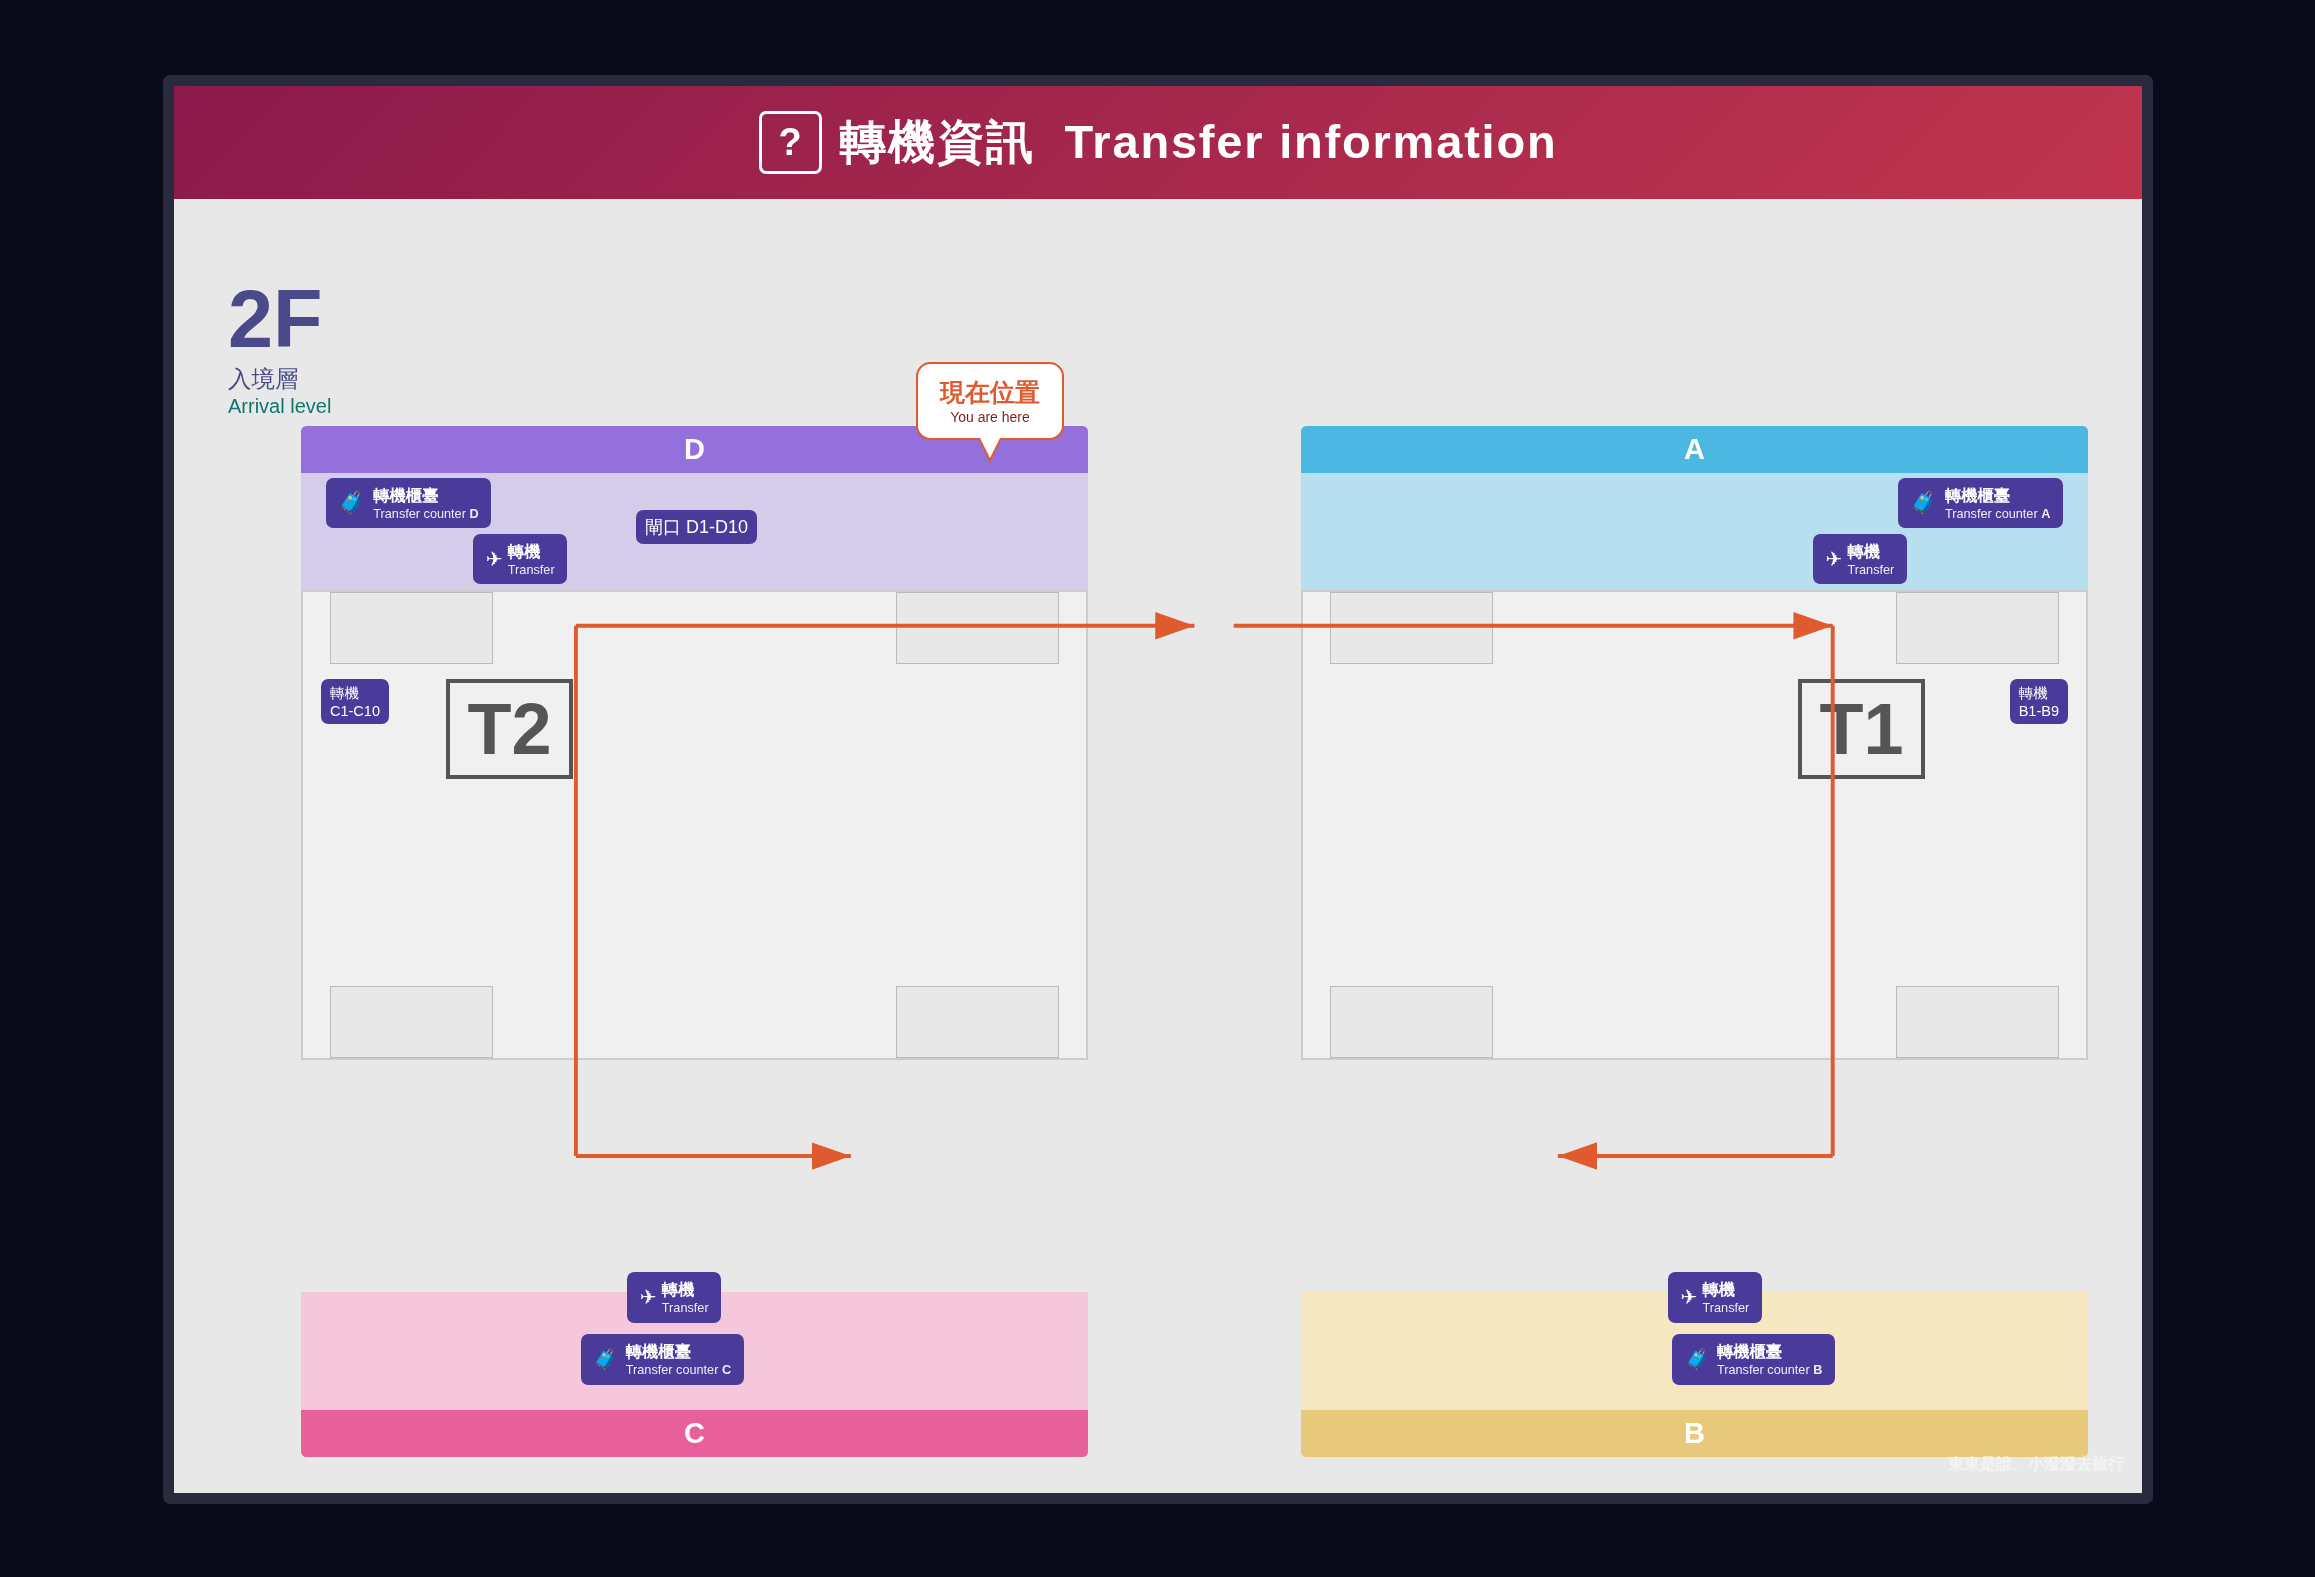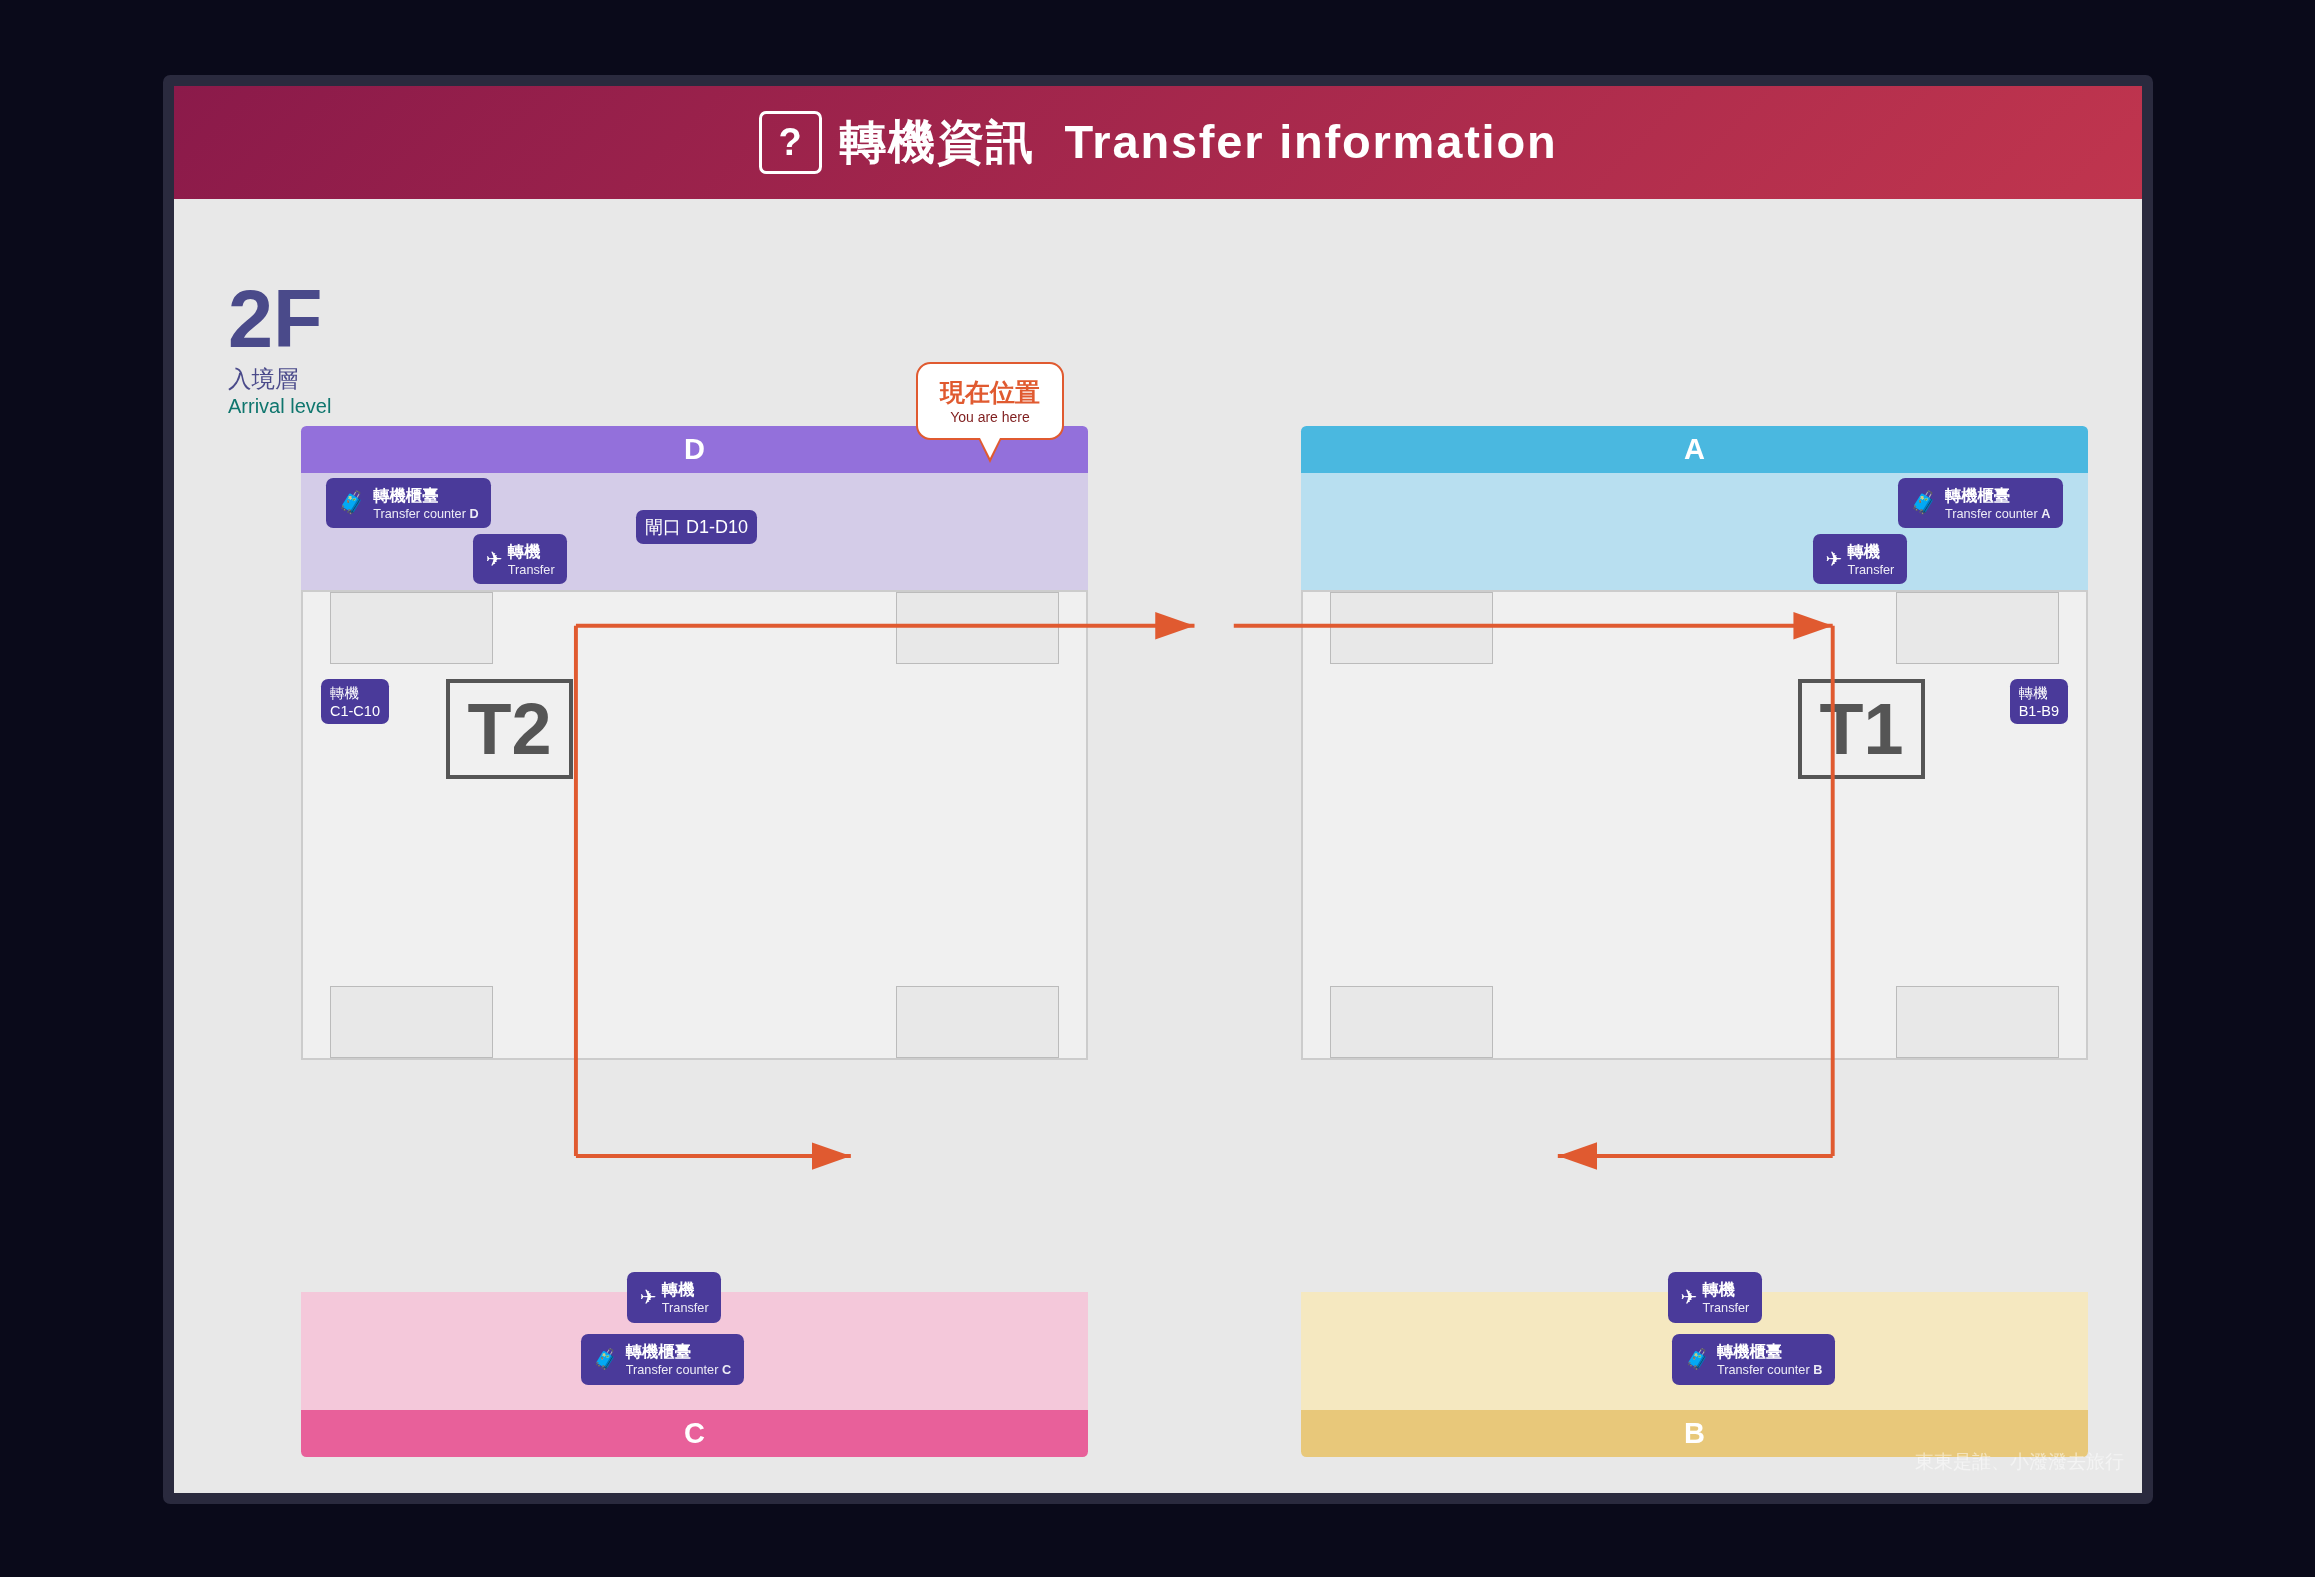--- a/index.html
+++ b/index.html
@@ -362,21 +362,22 @@
       height: 753px;
       background: #e8e8e8;
     }
 
     
     .watermark {
       position: absolute;
       bottom: 18px;
       right: 18px;
       color: rgba(255,255,255,0.5);
-      font-size: 19px;
+      font-size: 16px;
+      font-weight: bold;
     }
 
     
     svg.route-lines {
       position: absolute;
       top: 0;
       left: 0;
       width: 100%;
       height: 100%;
       pointer-events: none;

